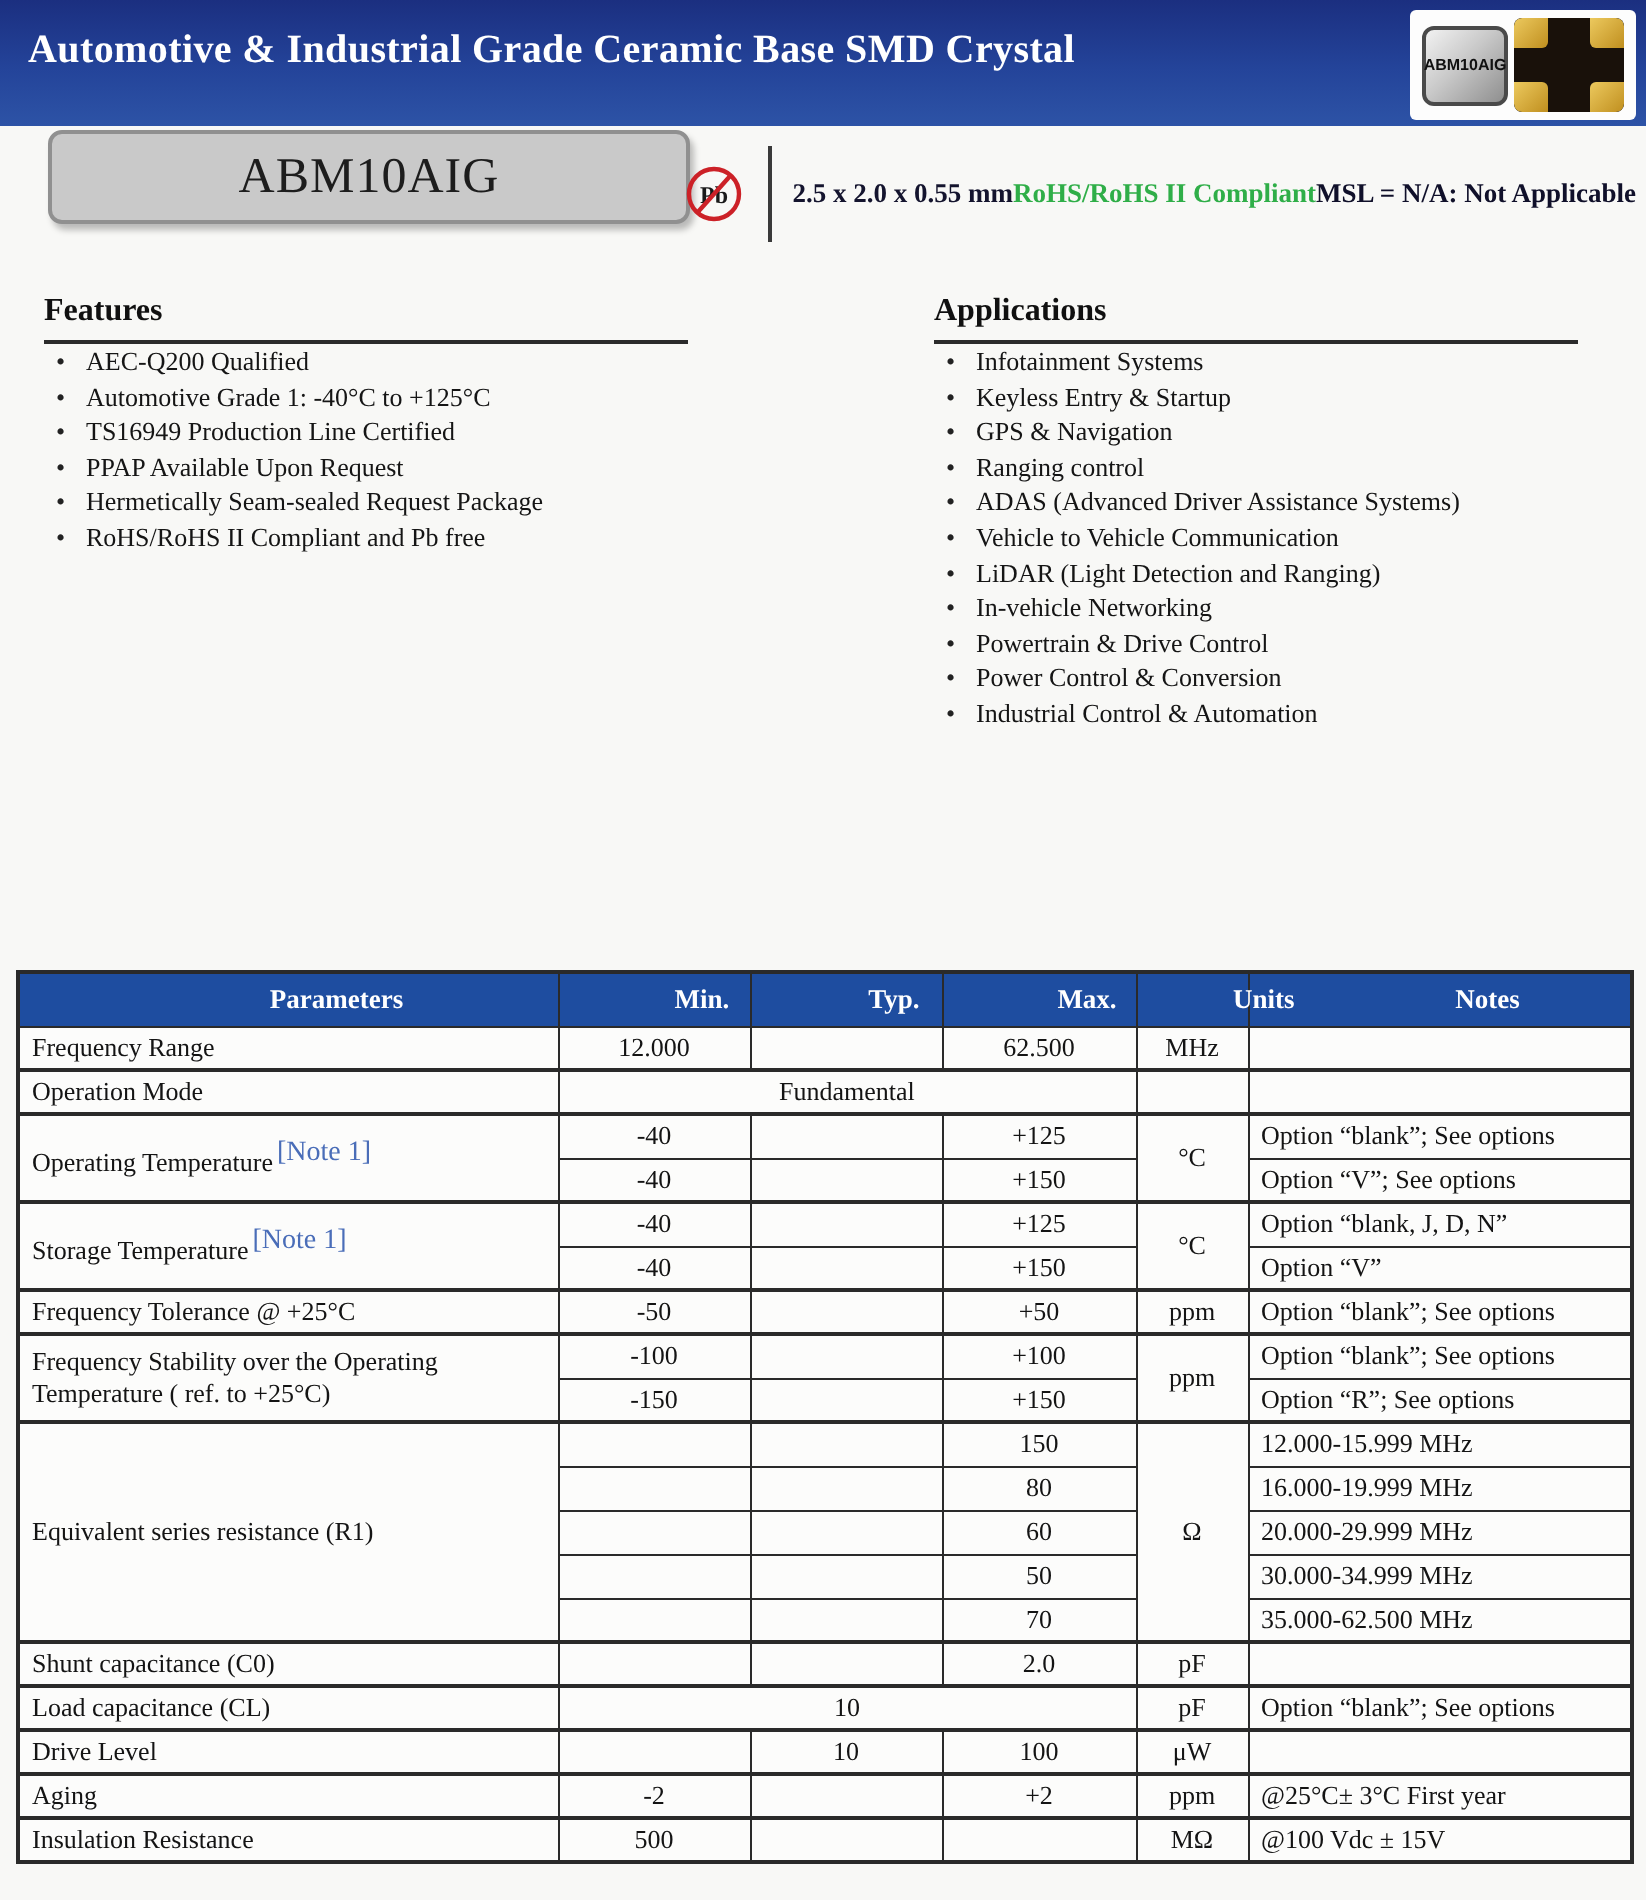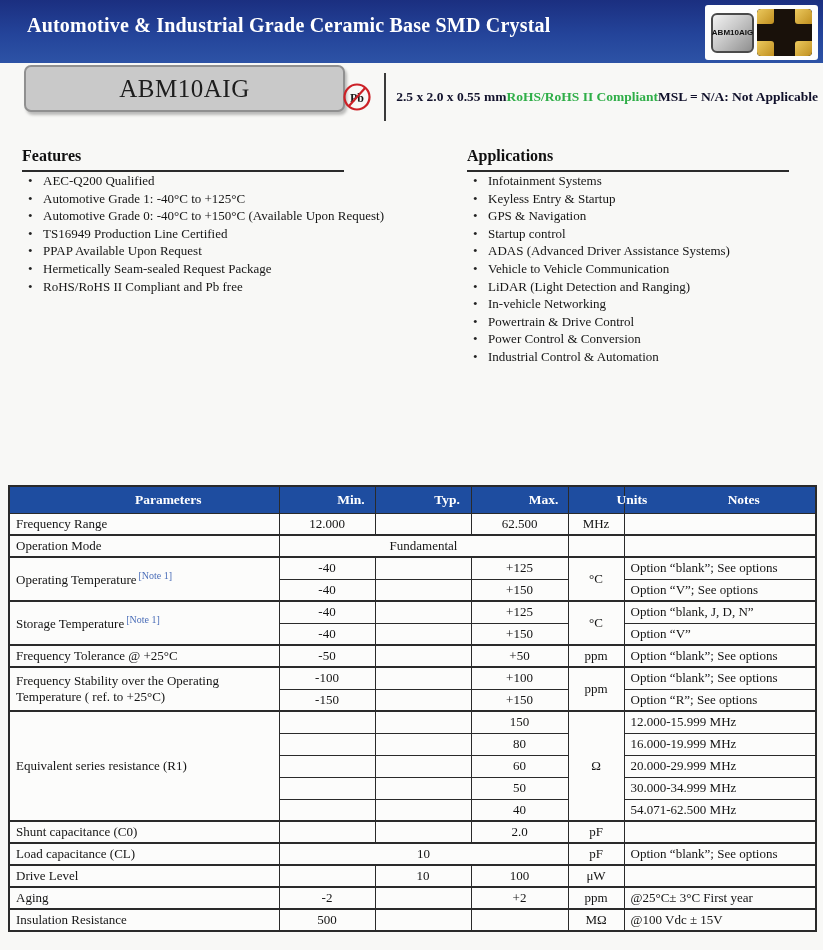--- a/index.html
+++ b/index.html
@@ -1,21 +1,21 @@
 <!DOCTYPE html>
 <html style="--c-header-top: #1b2f80; --c-header-mid: #24449a; --c-header-bot: #2d53a6; --c-table-head: #1e4da0; --c-green: #2fae48; --c-note-blue: #4a6db8;"><head>
 <meta charset="utf-8">
 <style>
   * { margin:0; padding:0; box-sizing:border-box; }
   html,body { width:823px; background:#f8f8f6; font-family:"Liberation Serif","DejaVu Serif",serif; color:#141414; }
   .page { position:relative; width:823px; height:950px; overflow:hidden; }
 
   
   .topbar { position:relative; height:63px; background:linear-gradient(180deg, var(--c-header-top) 0%, var(--c-header-mid) 55%, var(--c-header-bot) 100%); }
-  .topbar-title { position:absolute; left:27px; top:14px; font-size:20px; font-weight:bold; color:#ffffff; letter-spacing:.2px; }
+  .topbar-title { position:absolute; left:14px; top:14px; font-size:20px; font-weight:bold; color:#ffffff; letter-spacing:.2px; }
   .pkg-card { position:absolute; right:5px; top:5px; width:113px; height:55px; background:#fdfdfd; border-radius:3px; display:flex; align-items:center; justify-content:center; gap:3px; }
   .pkg-top { width:43px; height:40px; background:linear-gradient(135deg,#f2f2f2 0%,#c9c9c9 45%,#8f8f8f 100%); border:2px solid #4a4a4a; border-radius:6px; display:flex; align-items:center; justify-content:center; }
   .pkg-top span { font-family:"Liberation Sans","DejaVu Sans",sans-serif; font-weight:bold; font-size:8px; color:#111; letter-spacing:0; }
   .pkg-bot { position:relative; width:55px; height:47px; background:#19110a; border-radius:4px; overflow:hidden; }
   .pad { position:absolute; width:17px; height:15px; background:linear-gradient(135deg,#ecc95e,#c08f1f); }
   .pad.tl { left:0; top:0; border-radius:4px 0 3px 0; }
   .pad.tr { right:0; top:0; border-radius:0 4px 0 3px; }
   .pad.bl { left:0; bottom:0; border-radius:0 3px 0 4px; }
   .pad.br { right:0; bottom:0; border-radius:3px 0 4px 0; }
 
@@ -42,21 +42,21 @@
 
   
   .specs { padding:0 8px; }
   .specs-heading { font-size:13px; font-weight:bold; color:#101010; padding-bottom:4px; border-bottom:2px solid #2b2b2b; width:807px; }
   table.spec { margin-top:26px; width:807px; border-collapse:collapse; table-layout:fixed; background:#fcfcfb; border:2px solid #2a2a2a; }
   table.spec th { background:var(--c-table-head); color:#fff; font-size:13.5px; font-weight:bold; height:27px; border:1px solid #2a2a2a;padding-left:48px; }
   table.spec td { border:1px solid #2a2a2a; height:22px; font-size:13px; padding:0 6px; vertical-align:middle; line-height:1.25; }
   table.spec tr.group td { border-top-width:2px; }
   td.param, td.note { text-align:left; }
   td.num, td.unit { text-align:center; padding:0 2px; }
-  sup.note-sup { color:var(--c-note-blue); font-size:10px; margin-left:2px; }
+  sup.note-sup { color:var(--c-note-blue); font-size:14px; margin-left:2px; }
 </style>
 </head>
 <body>
 
 <div class="page">
 
   <div class="topbar">
     <div class="topbar-title">Automotive &amp; Industrial Grade Ceramic Base SMD Crystal</div>
     <div class="pkg-card">
       <div class="pkg-top">
@@ -89,34 +89,33 @@
       </div>
     </div>
   </div>
 
   <div class="two-col">
     <div class="col-features">
       <div class="sec-heading">Features</div>
       <ul class="bullets">
           <li>AEC-Q200 Qualified</li>
           <li>Automotive Grade 1: -40°C to +125°C</li>
-          <li>Automotive Grade 0: -40°C to +150°C (Available Upon Request)</li>
           <li>TS16949 Production Line Certified</li>
           <li>PPAP Available Upon Request</li>
           <li>Hermetically Seam-sealed Request Package</li>
           <li>RoHS/RoHS II Compliant and Pb free</li>
         </ul>
     </div>
     <div class="col-apps">
       <div class="sec-heading">Applications</div>
       <ul class="bullets">
           <li>Infotainment Systems</li>
           <li>Keyless Entry &amp; Startup</li>
           <li>GPS &amp; Navigation</li>
-          <li>Startup control</li>
+          <li>Ranging control</li>
           <li>ADAS (Advanced Driver Assistance Systems)</li>
           <li>Vehicle to Vehicle Communication</li>
           <li>LiDAR (Light Detection and Ranging)</li>
           <li>In-vehicle Networking</li>
           <li>Powertrain &amp; Drive Control</li>
           <li>Power Control &amp; Conversion</li>
           <li>Industrial Control &amp; Automation</li>
         </ul>
     </div>
   </div>
@@ -228,22 +227,22 @@
           </tr>
           <tr>
             <td class="num"></td>
             <td class="num"></td>
             <td class="num">50</td>
             <td class="note">30.000-34.999 MHz</td>
           </tr>
           <tr>
             <td class="num"></td>
             <td class="num"></td>
-            <td class="num">40</td>
-            <td class="note">54.071-62.500 MHz</td>
+            <td class="num">70</td>
+            <td class="note">35.000-62.500 MHz</td>
           </tr>
           <tr class="group">
             <td class="param">Shunt capacitance (C0)</td>
             <td class="num"></td>
             <td class="num"></td>
             <td class="num">2.0</td>
             <td class="unit">pF</td>
             <td class="note"></td>
           </tr>
           <tr class="group">

